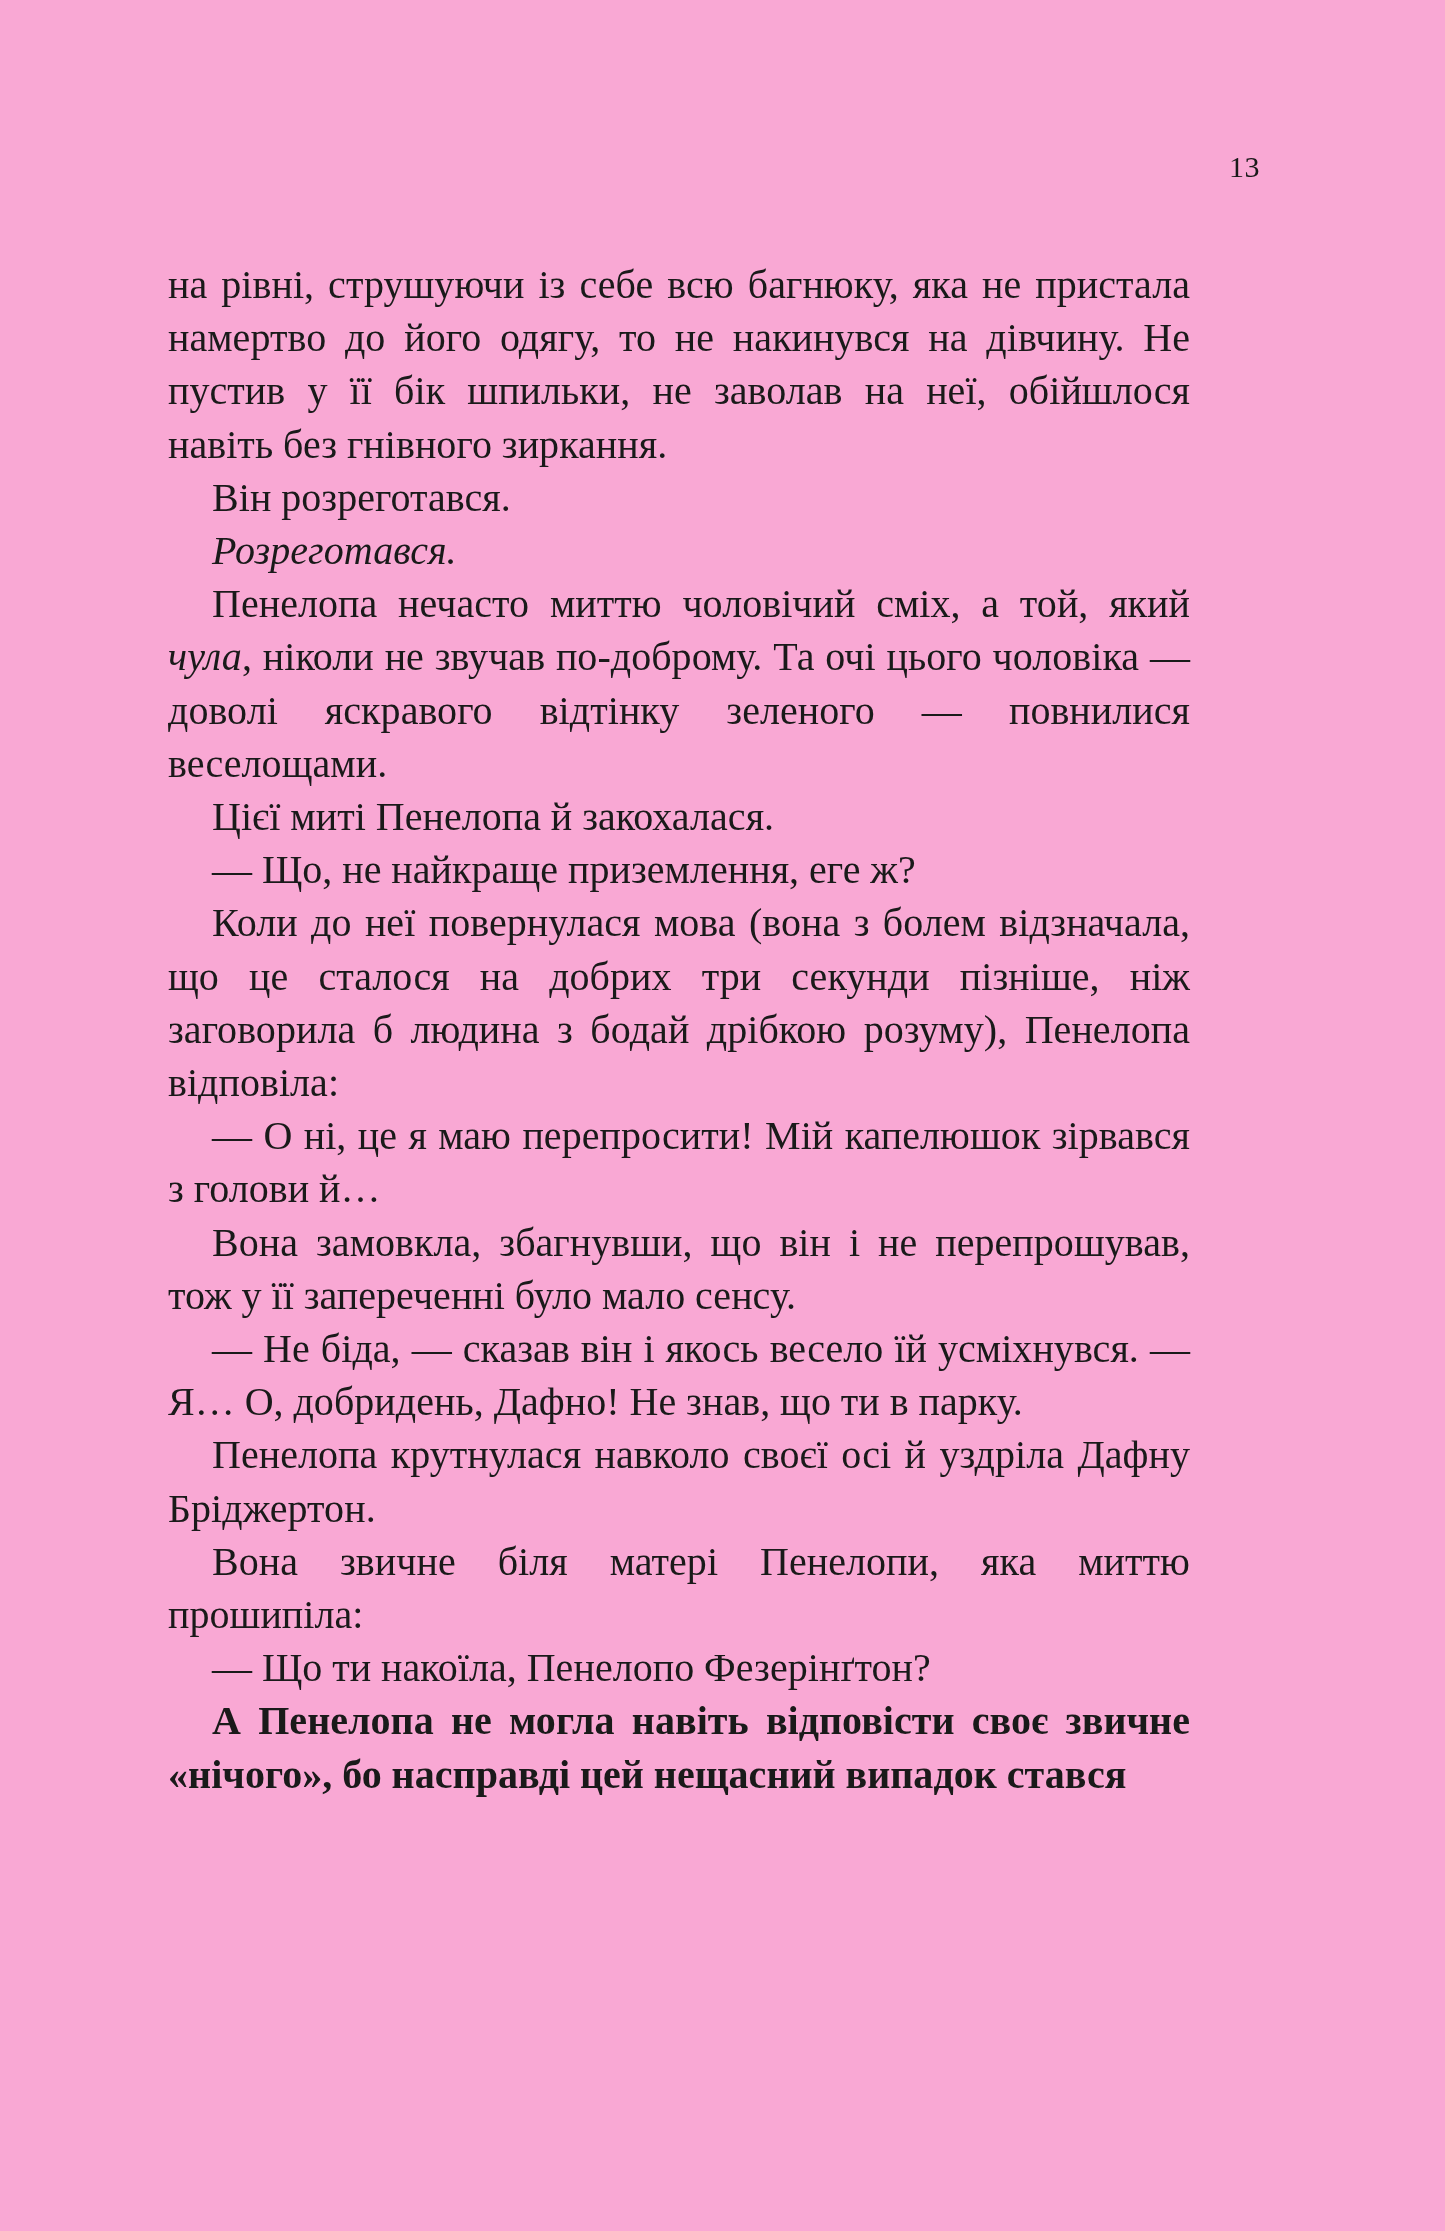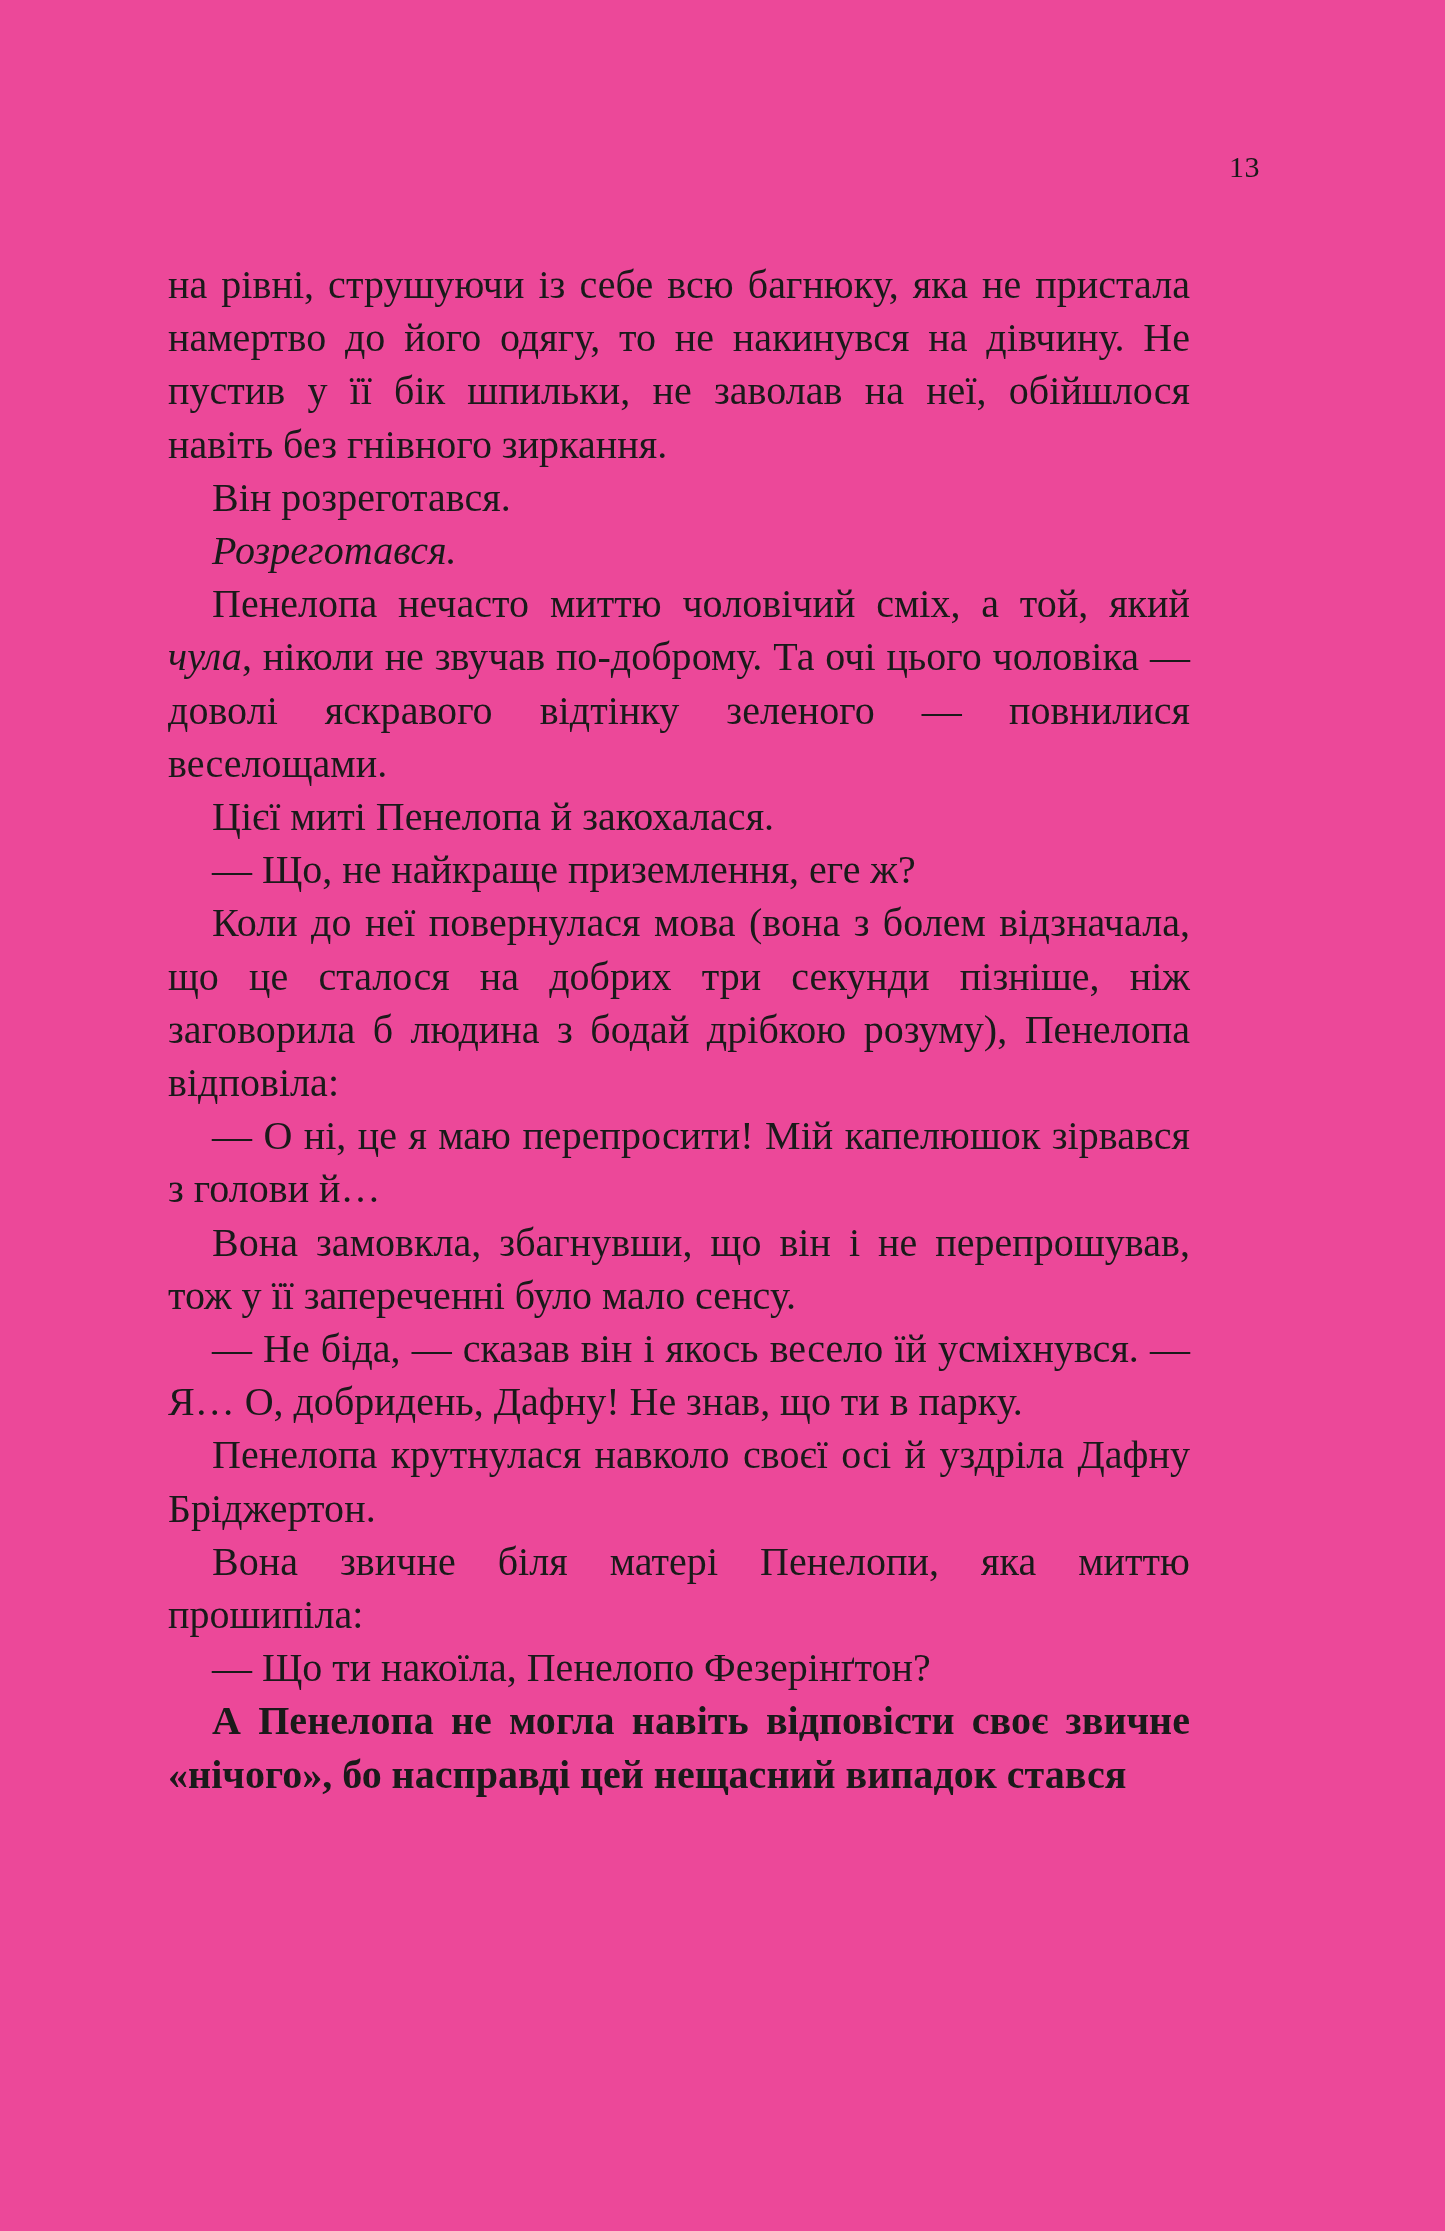--- a/index.html
+++ b/index.html
@@ -14,21 +14,21 @@
     font-family: "Liberation Serif", "DejaVu Serif", serif;
     color: #1a1a1a;
     overflow: hidden;
   }
 
   .page {
     position: relative;
     width: 1445px;
     height: 2231px;
     box-sizing: border-box;
-    background: #ec4899;
+    background: #f9a8d4;
   }
 
   
   .folio-row {
     position: absolute;
     top: 152px;
     left: 168px;
     right: 185px;
     height: 46px;
     display: flex;
@@ -90,20 +90,20 @@
   <div class="textblock" id="textblock">
       <p class="para"><span>на рівні, струшуючи із себе всю багнюку, яка не пристала намертво до його одягу, то не накинувся на дівчину. Не пустив у її бік шпильки, не заволав на неї, обійшлося навіть без гнівного зиркання.</span></p>
       <p class="para indent"><span>Він розреготався.</span></p>
       <p class="para indent"><em>Розреготався.</em></p>
       <p class="para indent"><span>Пенелопа нечасто миттю чоловічий сміх, а той, який </span><em>чула</em><span>, ніколи не звучав по-доброму. Та очі цього чоловіка — доволі яскравого відтінку зеленого — повнилися веселощами.</span></p>
       <p class="para indent"><span>Цієї миті Пенелопа й закохалася.</span></p>
       <p class="para indent"><span>— Що, не найкраще приземлення, еге ж?</span></p>
       <p class="para indent"><span>Коли до неї повернулася мова (вона з болем відзначала, що це сталося на добрих три секунди пізніше, ніж заговорила б людина з бодай дрібкою розуму), Пенелопа відповіла:</span></p>
       <p class="para indent"><span>— О ні, це я маю перепросити! Мій капелюшок зірвався з голови й…</span></p>
       <p class="para indent"><span>Вона замовкла, збагнувши, що він і не перепрошував, тож у її запереченні було мало сенсу.</span></p>
-      <p class="para indent"><span>— Не біда, — сказав він і якось весело їй усміхнувся. — Я… О, добридень, Дафну! Не знав, що ти в парку.</span></p>
+      <p class="para indent"><span>— Не біда, — сказав він і якось весело їй усміхнувся. — Я… О, добридень, Дафно! Не знав, що ти в парку.</span></p>
       <p class="para indent"><span>Пенелопа крутнулася навколо своєї осі й уздріла Дафну Бріджертон.</span></p>
       <p class="para indent"><span>Вона звичне біля матері Пенелопи, яка миттю прошипіла:</span></p>
       <p class="para indent"><span>— Що ти накоїла, Пенелопо Фезерінґтон?</span></p>
       <p class="para indent"><span>А Пенелопа не могла навіть відповісти своє звичне «нічого», бо насправді цей нещасний випадок стався</span></p>
     </div>
 
 </div>
 
 </body></html>

